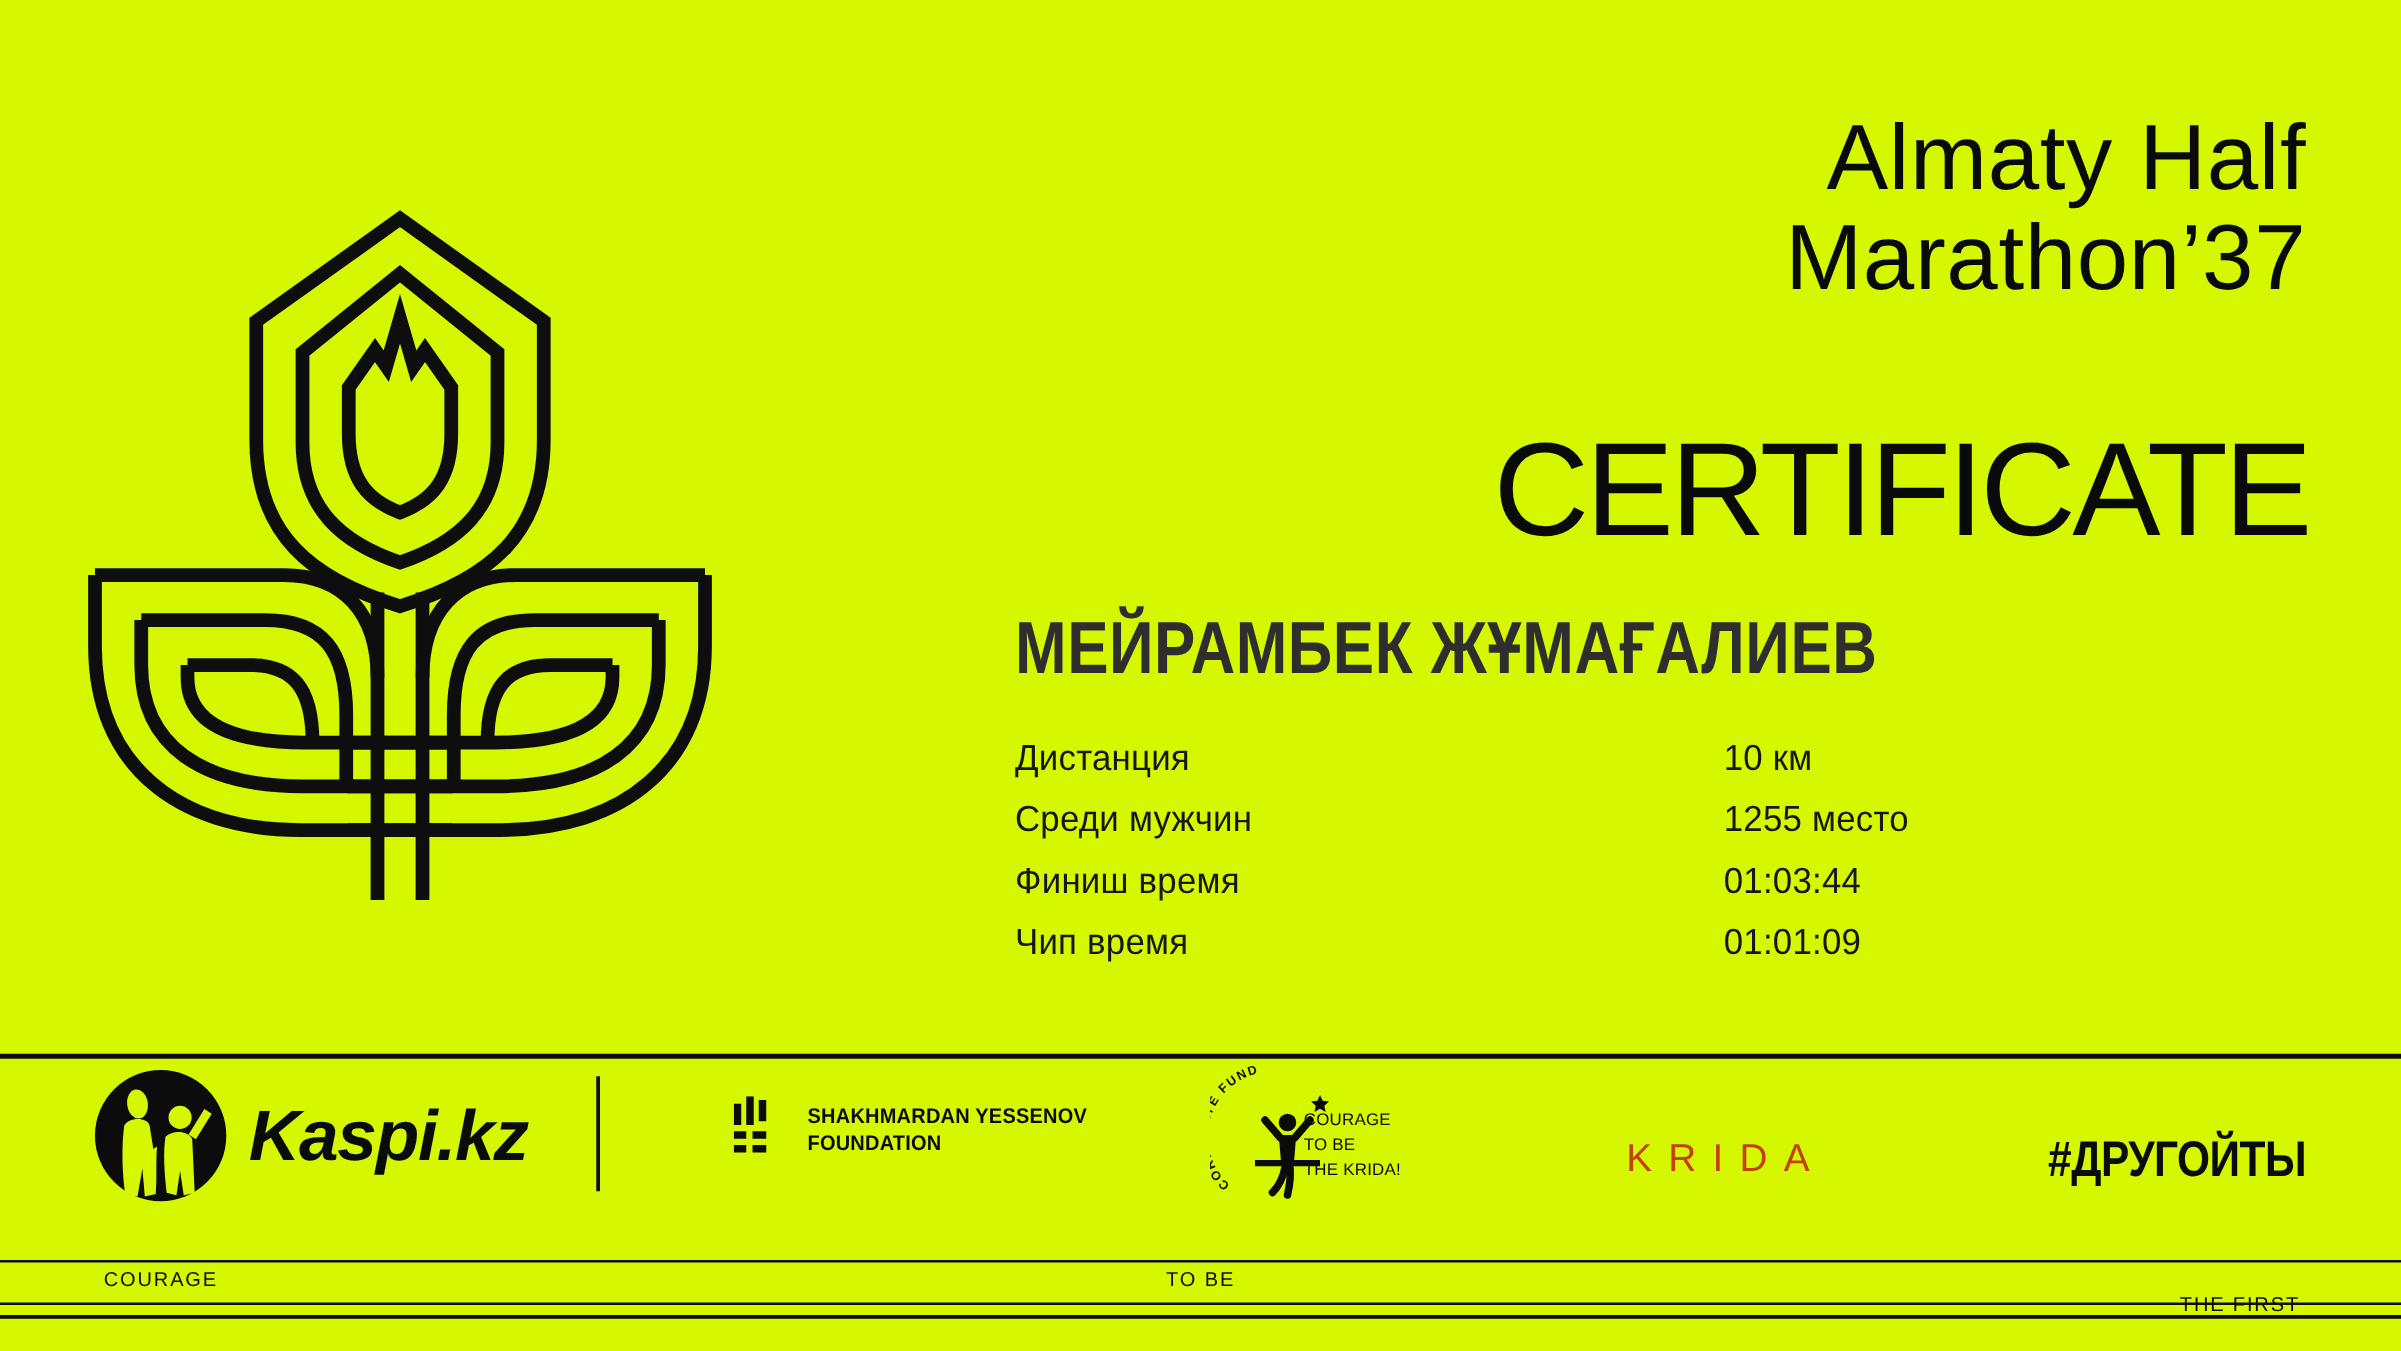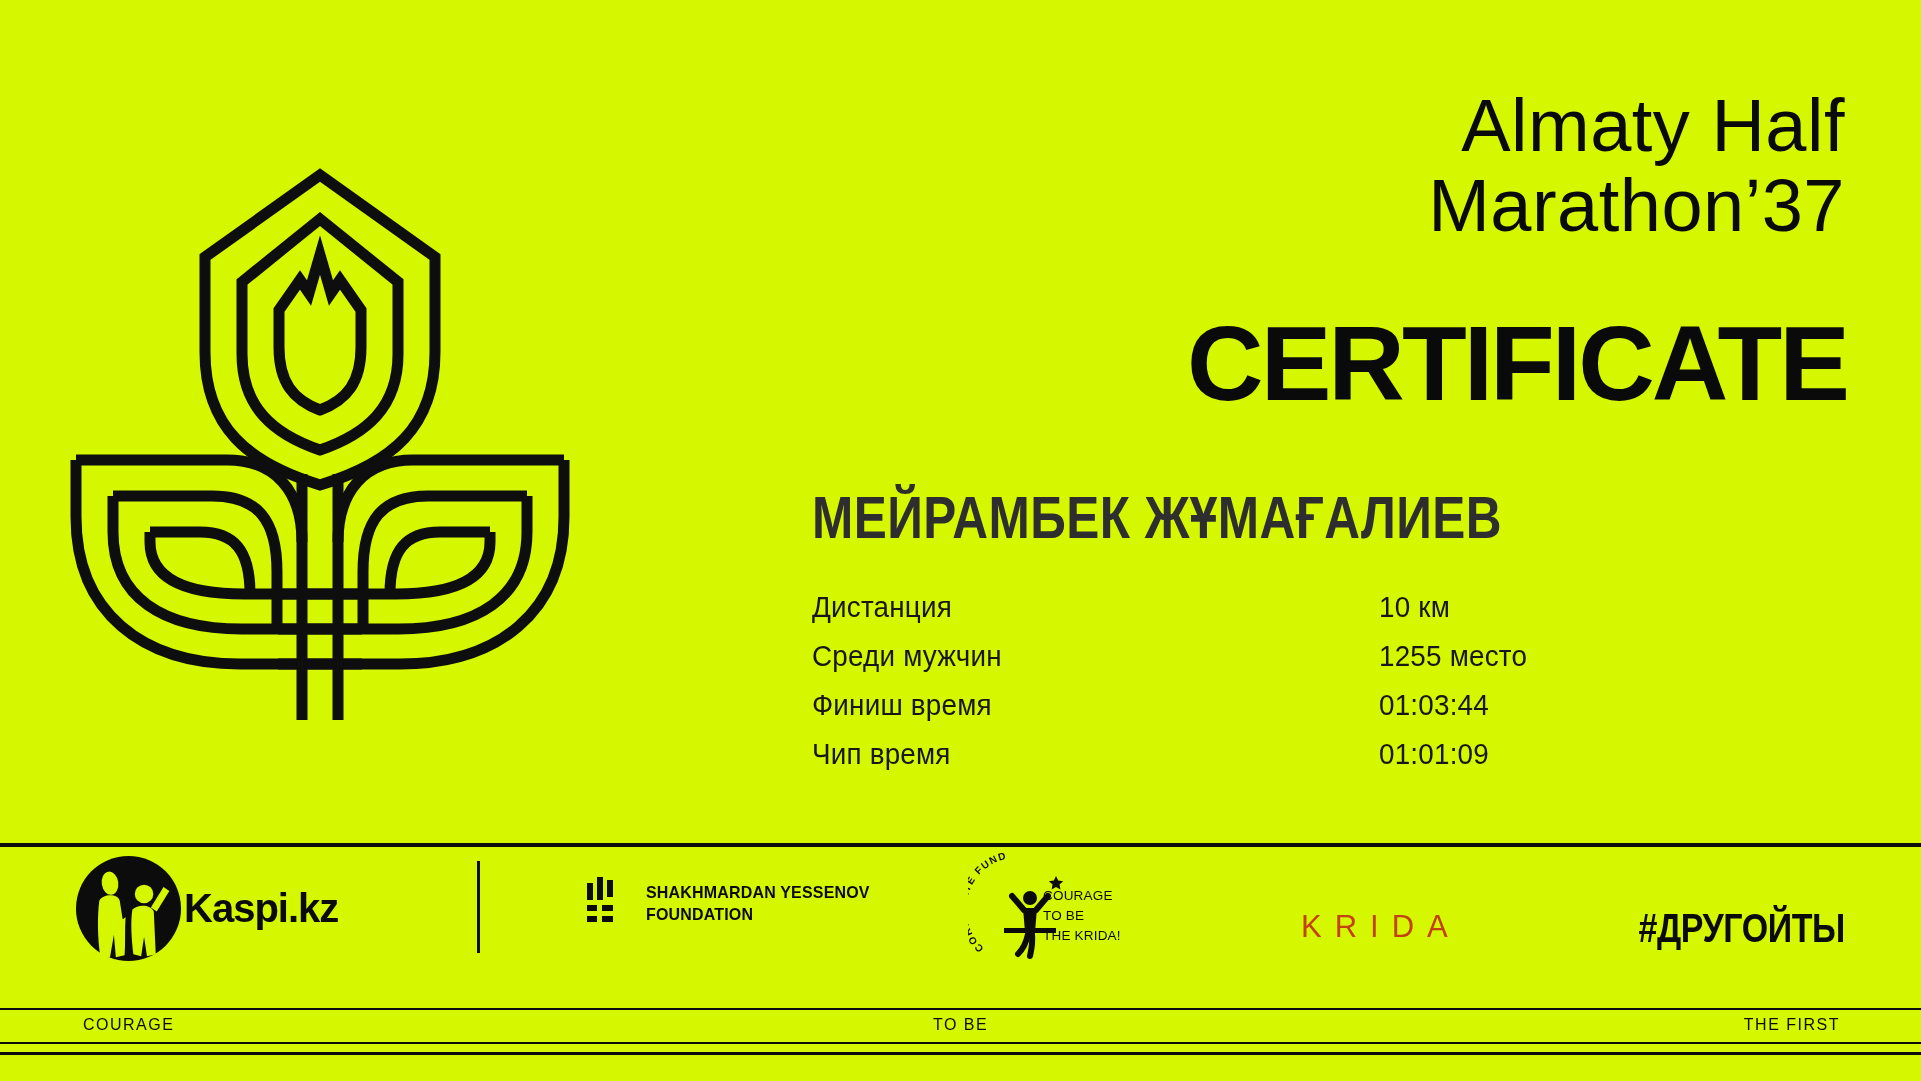--- a/index.html
+++ b/index.html
@@ -18,23 +18,23 @@
     top:86px; right:76px;
     text-align:right;
     font-size:74px;
     font-weight:400;
     line-height:80px;
     letter-spacing:0.5px;
     color:#0a0a0a;
     white-space:nowrap;
   }
   .cert-heading {
-    top:303px; right:74px;
+    top:332px; right:74px;
     font-size:106px;
-    font-weight:700;
+    font-weight:400;
     letter-spacing:-3px;
     color:#0a0a0a;
     white-space:nowrap;
   }
 
   
   .participant {
     top:484px; left:812px;
     font-size:59px;
     font-weight:700;
@@ -57,22 +57,22 @@
   .result-value { transform:scaleX(0.96); transform-origin:left center; white-space:nowrap; }
 
   
   .tulip { top:142px; left:62px; }
 
   
   .footer-topline { top:843px; left:0; width:1921px; height:4px; background:#0d0d0d; }
 
   .kaspi-wrap { top:855px; left:75px; display:flex; align-items:center; }
   .kaspi-word {
-    font-size:40px; font-weight:700; letter-spacing:-1px;
-    margin-left:2px; color:#0b0b0b; white-space:nowrap;
+    font-size:57px; font-weight:700; letter-spacing:-1px;
+    margin-left:17px; color:#0b0b0b; white-space:nowrap;font-style:italic;
   }
   .footer-divider { top:861px; left:477px; width:3px; height:92px; background:#0d0d0d; }
 
   .yessenov-wrap { top:870px; left:587px; display:flex; align-items:flex-end; }
   .yessenov-text {
     margin-left:32px; margin-top:12px;
     font-size:17px; font-weight:700; line-height:22px;
     letter-spacing:0.2px; color:#0b0b0b; white-space:nowrap;
     transform:scaleX(0.94); transform-origin:left center;
   }
@@ -100,21 +100,21 @@
   .strip-line-a { top:1008px; left:0; width:1921px; height:2px; background:#0d0d0d; }
   .strip-line-b { top:1042px; left:0; width:1921px; height:2px; background:#0d0d0d; }
   .strip-line-c { top:1052px; left:0; width:1921px; height:3px; background:#0d0d0d; }
   .strip-text {
     top:1016px;
     font-size:16px; font-weight:500; letter-spacing:1.5px;
     color:#0d0d0d; white-space:nowrap;
   }
   .strip-left { left:83px; }
   .strip-center { left:50%; transform:translateX(-50%); }
-  .strip-right { right:81px; }
+  .strip-right { right:81px;margin-top:20px; }
 </style>
 </head>
 <body>
 
 <svg class="abs tulip" width="516" height="578" viewBox="0 0 516 578" fill="none" stroke="#0e0e0e" stroke-width="11">
 
   <path d="M143,115 L258,33 L373,115 V210 C373,285 330,321 258,343 C186,321 143,285 143,210 Z"></path>
   <path d="M180,140 L258,77 L336,140 V212 C336,265 305,292 258,308 C211,292 180,265 180,212 Z"></path>
 
   <path d="M217,205 V168 L238,138 L247,151 L258,113 L269,151 L278,138 L299,168 V205 C299,240 285,258 258,268 C231,258 217,240 217,205 Z"></path>

